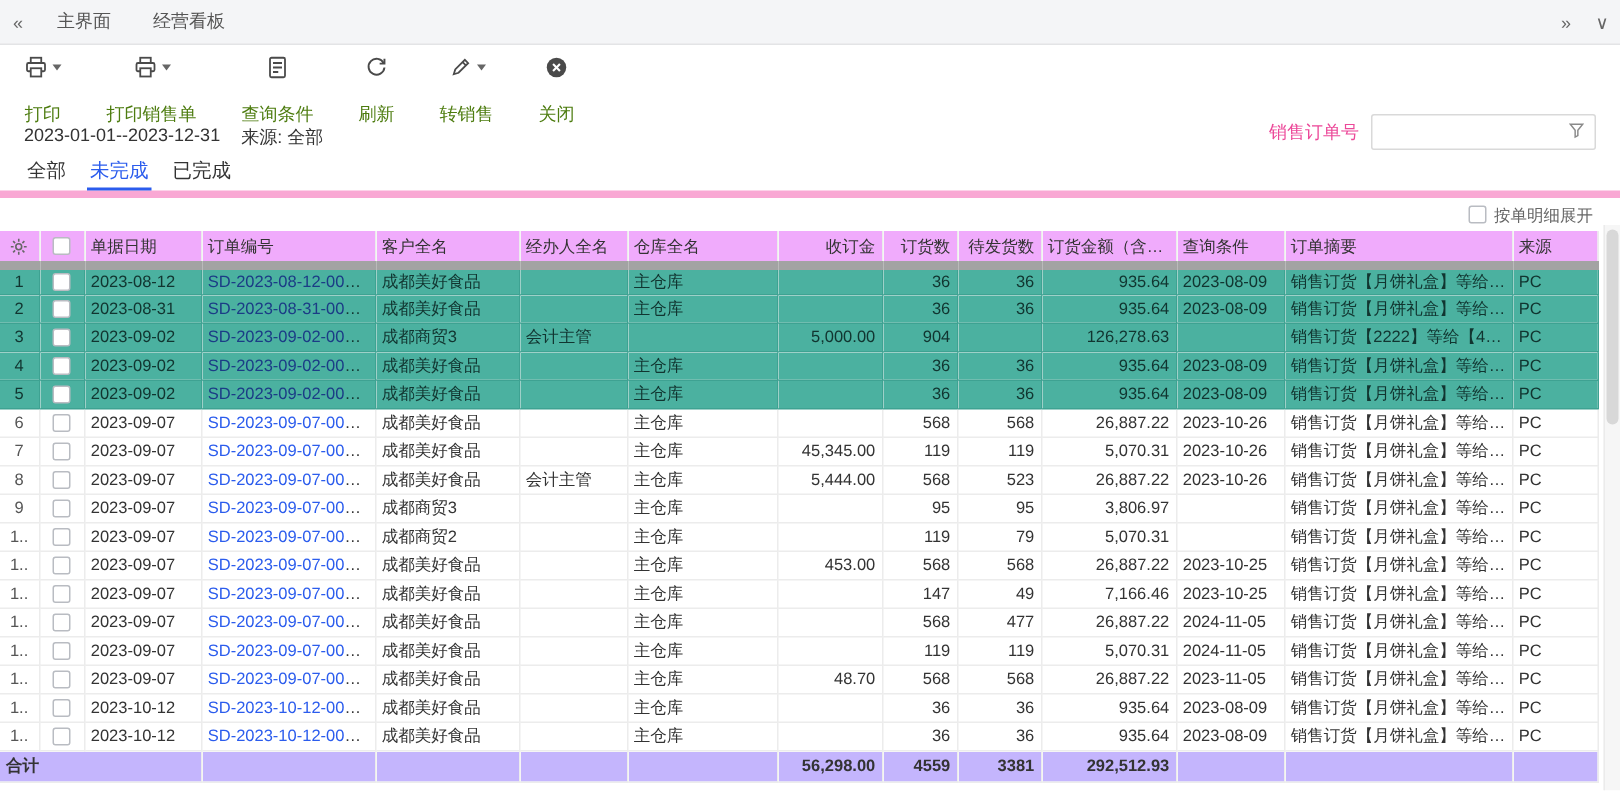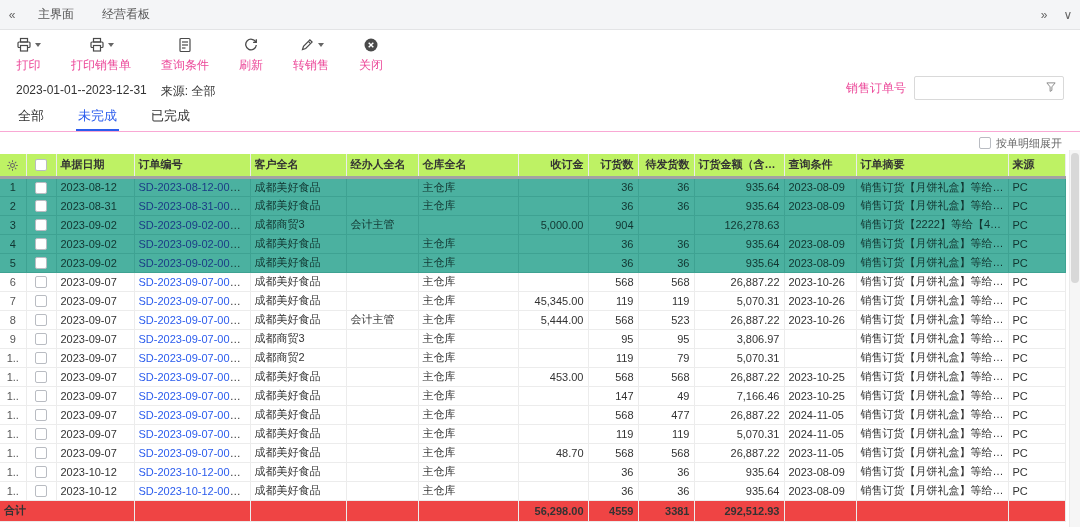--- a/index.html
+++ b/index.html
@@ -15,56 +15,56 @@
   
   .tabbar{height:30px;background:#f4f5f7;border-bottom:1px solid #e3e4e6;display:flex;align-items:center;}
   .chev{width:24px;text-align:center;color:#666;font-size:12px;cursor:pointer;flex:0 0 auto}
   .tabs{display:flex;height:100%;flex:1 1 auto;overflow:hidden}
   .tab{display:flex;align-items:center;gap:6px;padding:0 14px;height:100%;color:#555;cursor:pointer;white-space:nowrap}
   .tab.active{background:#fff;color:#1a1a1a;border-left:1px solid #e3e4e6;border-right:1px solid #e3e4e6}
   .tab .x{color:#888;font-size:11px}
 
   
   .toolbar{display:flex;align-items:flex-start;gap:30px;padding:7px 16px 5px;height:46px}
-  .tbtn{display:flex;flex-direction:column;align-items:center;gap:3px;font-size:12px;color:#ec4899;cursor:pointer}
+  .tbtn{display:flex;flex-direction:column;align-items:center;gap:14px;font-size:12px;color:#4d7c0f;cursor:pointer}
   .icrow{display:flex;align-items:flex-start;gap:3px;height:17px}
   .caret{width:0;height:0;border-left:3.5px solid transparent;border-right:3.5px solid transparent;border-top:4px solid #666;margin-top:6px}
   svg.ic{display:block}
 
   
   .inforow{display:flex;justify-content:space-between;align-items:flex-end;padding:2px 16px;height:26px}
   .inforow .left{display:flex;gap:14px;color:#333}
   .searchgrp{display:flex;align-items:center;gap:8px}
   .searchgrp .lbl{color:#ec4899}
   .searchbox{display:flex;align-items:center;justify-content:space-between;width:150px;height:24px;border:1px solid #d9d9d9;border-radius:2px;padding:0 6px;background:#fff}
   .searchbox input{border:none;outline:none;width:118px;font-size:12px;font-family:inherit}
 
   
-  .statustabs{display:flex;gap:30px;padding:0 16px;height:30px;align-items:center;border-bottom:1px solid #f9a8d4}
+  .statustabs{display:flex;gap:12px;padding:0 16px;height:30px;align-items:center;border-bottom:5px solid #f9a8d4}
   .stab{height:100%;display:flex;align-items:center;color:#333;cursor:pointer;font-size:13px;border-bottom:2px solid transparent;padding:0 2px}
   .stab.active{color:var(--accent);border-bottom-color:var(--accent);font-weight:normal}
 
   
   .expandrow{display:flex;justify-content:flex-end;align-items:center;gap:5px;height:22px;padding:0 18px;color:#666;font-size:11px}
 
   
   .cb{display:inline-block;width:12px;height:12px;border:1px solid #b9bcc2;border-radius:2px;background:#fff;vertical-align:middle;cursor:pointer}
 
   
   .tablewrap{width:1066px}
   table{border-collapse:collapse;table-layout:fixed;width:1065px;font-size:11px}
   th,td{border-right:1px solid var(--border);border-bottom:1px solid var(--border);padding:0 4px;height:19px;white-space:nowrap;overflow:hidden;text-overflow:ellipsis;text-align:left}
-  thead th{background:#bef264;color:#333;font-weight:bold;height:23px;border-bottom:3px solid #a3a3a3}
+  thead th{background:#f0abfc;color:#333;font-weight:normal;height:23px;border-bottom:6px solid #a3a3a3}
   th.cnt,td.cnt{text-align:center}
   th.num,td.num{text-align:right}
   .c-num{color:#555;text-align:center;padding:0 1px}
   .order-link{color:var(--link);cursor:pointer}
   tr.selected td{background:var(--selected);color:#113530;border-right-color:#3ea292;border-bottom-color:#3ea292}
   tr.selected .order-link{color:#1b3c86}
-  tfoot td{font-weight:bold;background:#ef4444;border-top:1px solid #d9d9d9;height:21px}
+  tfoot td{font-weight:bold;background:#c4b5fd;border-top:1px solid #d9d9d9;height:21px}
   .gear-th svg{display:inline-block;vertical-align:middle}
 
   
   .vscroll{position:absolute;top:150px;right:0;bottom:0;width:11px;background:#f6f6f6;border-left:1px solid #ebebeb}
   .vthumb{position:absolute;top:3px;left:1px;width:8px;height:130px;background:#d8d8d8;border-radius:4px;cursor:pointer}
 </style>
 </head>
 <body>
 
 <div class="app">

